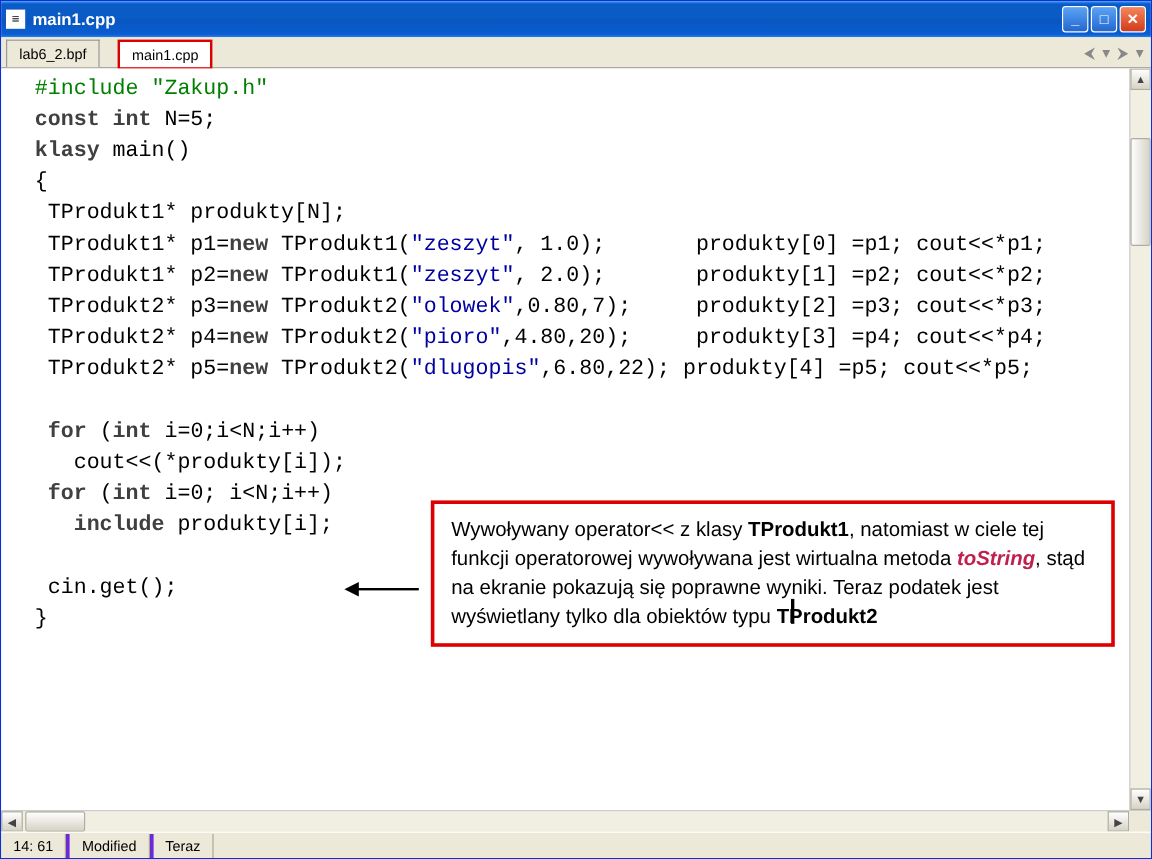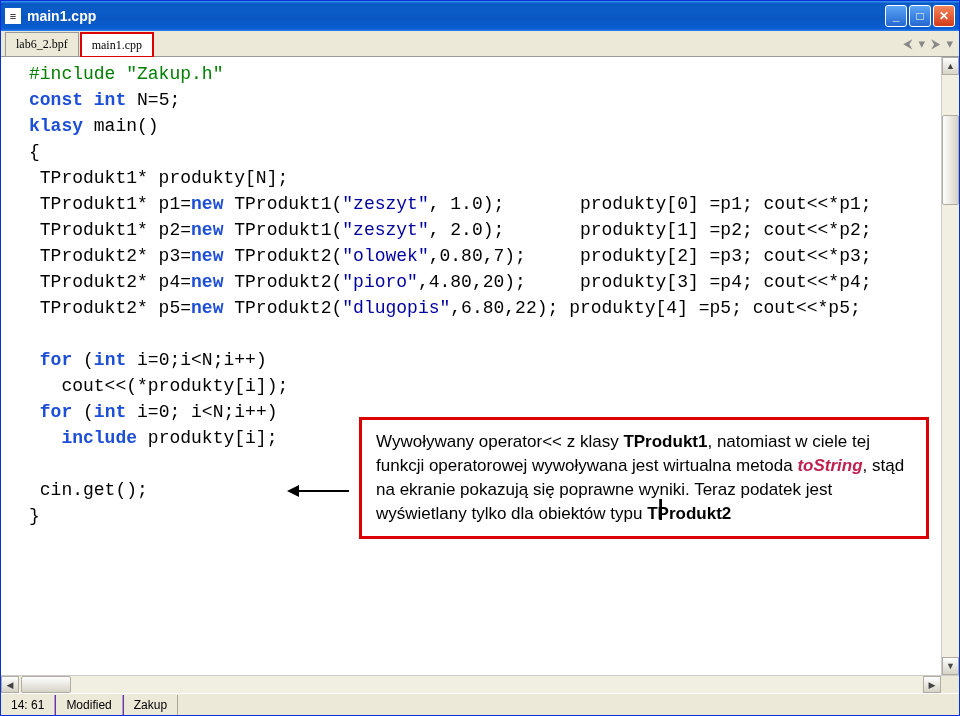--- a/index.html
+++ b/index.html
@@ -72,23 +72,22 @@
   align-items: flex-end;
   padding: 0 4px;
   position: relative;
 }
 .tab {
   padding: 4px 10px;
   font-size: 12px;
   border: 1px solid #999;
   border-bottom: none;
   background: #ece9d8;
-  margin-right: 2px;
+  margin-right: 16px;
   cursor: pointer;
-  font-family: Liberation Serif, serif;
 }
 .tab.active {
   background: #fff;
   position: relative;
   top: 1px;
 }
 .tab.highlighted {
   outline: 2px solid #d00;
   outline-offset: -1px;
 }
@@ -112,21 +111,21 @@
 .code {
   flex: 1;
   font-family: "Courier New", monospace;
   font-size: 18px;
   line-height: 26px;
   padding: 4px 0 4px 28px;
   white-space: pre;
   color: #000;
   overflow: hidden;
 }
-.code .kw { font-weight: bold; color: #1d4ed8; }
+.code .kw { font-weight: bold; color: #404040; }
 .code .pp { color: #008000; font-weight: normal; }
 .code .str { color: #0000a0; }
 .vscroll {
   width: 18px;
   background: #f1efe2;
   border-left: 1px solid #ccc;
   display: flex;
   flex-direction: column;
 }
 .vscroll .arrow {
@@ -181,21 +180,21 @@
   background: #ece9d8;
   border-top: 1px solid #fff;
   display: flex;
   align-items: center;
   font-size: 12px;
   justify-content: flex-end;
 }
 .statusbar .cell {
   padding: 0 10px;
   border-right: 1px solid #aca899;
-  border-left: 1px solid #6d28d9;
+  border-left: 3px solid #6d28d9;
   line-height: 20px;
 }
 .statusbar .cell:first-child { border-left: none; }
 .statusbar .spacer { flex: 1; }
 .callout {
   position: absolute;
   border: 3px solid #d00;
   background: #fff;
   padding: 10px 14px;
   font-family: Arial, sans-serif;
@@ -301,17 +300,17 @@
     <div class="track">
       <div class="thumb"></div>
     </div>
     <div class="arrow">▶</div>
     <div class="corner"></div>
   </div>
 
   <div class="statusbar">
     <div class="cell">14: 61</div>
     <div class="cell">Modified</div>
-    <div class="cell">Zakup</div>
+    <div class="cell">Teraz</div>
     <div class="spacer"></div>
   </div>
 
 </div>
 
 </body></html>

